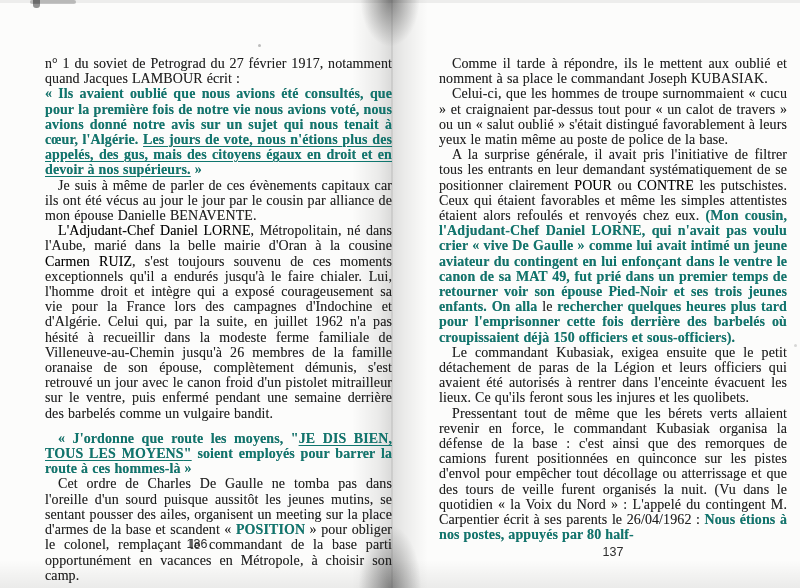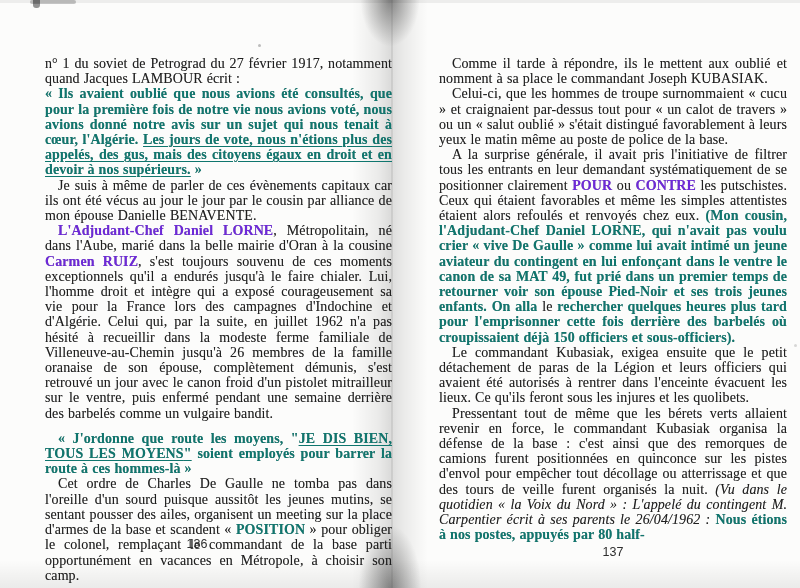--- a/index.html
+++ b/index.html
@@ -14,22 +14,22 @@
     position:absolute;top:56px;width:348px;
     font-size:14px;line-height:15.2px;text-align:justify;
     color:#1f1f1f;letter-spacing:0.1px;word-spacing:0.4px;
     text-shadow:0 0 0.3px rgba(0,0,0,0.35);
   }
   #left-col{left:45px;width:347px;}
   #right-col{left:439px;}
   .col p{margin:0;padding:0;}
   .col p.ind{text-indent:13px;}
   .col p.gap{margin-top:10px;}
-  .rb{font-weight:bold;color:#6d28d9;}
-  .ri{font-style:italic;}
+  .rb{font-weight:normal;color:#000000;}
+  .ri{}
   .rbi{font-weight:bold;color:#0f766e;}
   .ru{text-decoration:underline;text-decoration-thickness:1.3px;text-underline-offset:2px;}
   
   .pagenum{
     position:absolute;width:44px;text-align:center;
     font-family:"Liberation Sans","DejaVu Sans",sans-serif;
     font-size:12.5px;color:#2e2e2e;
   }
   #pn-left{left:175px;top:537px;}
   #pn-right{left:591px;top:545px;}

